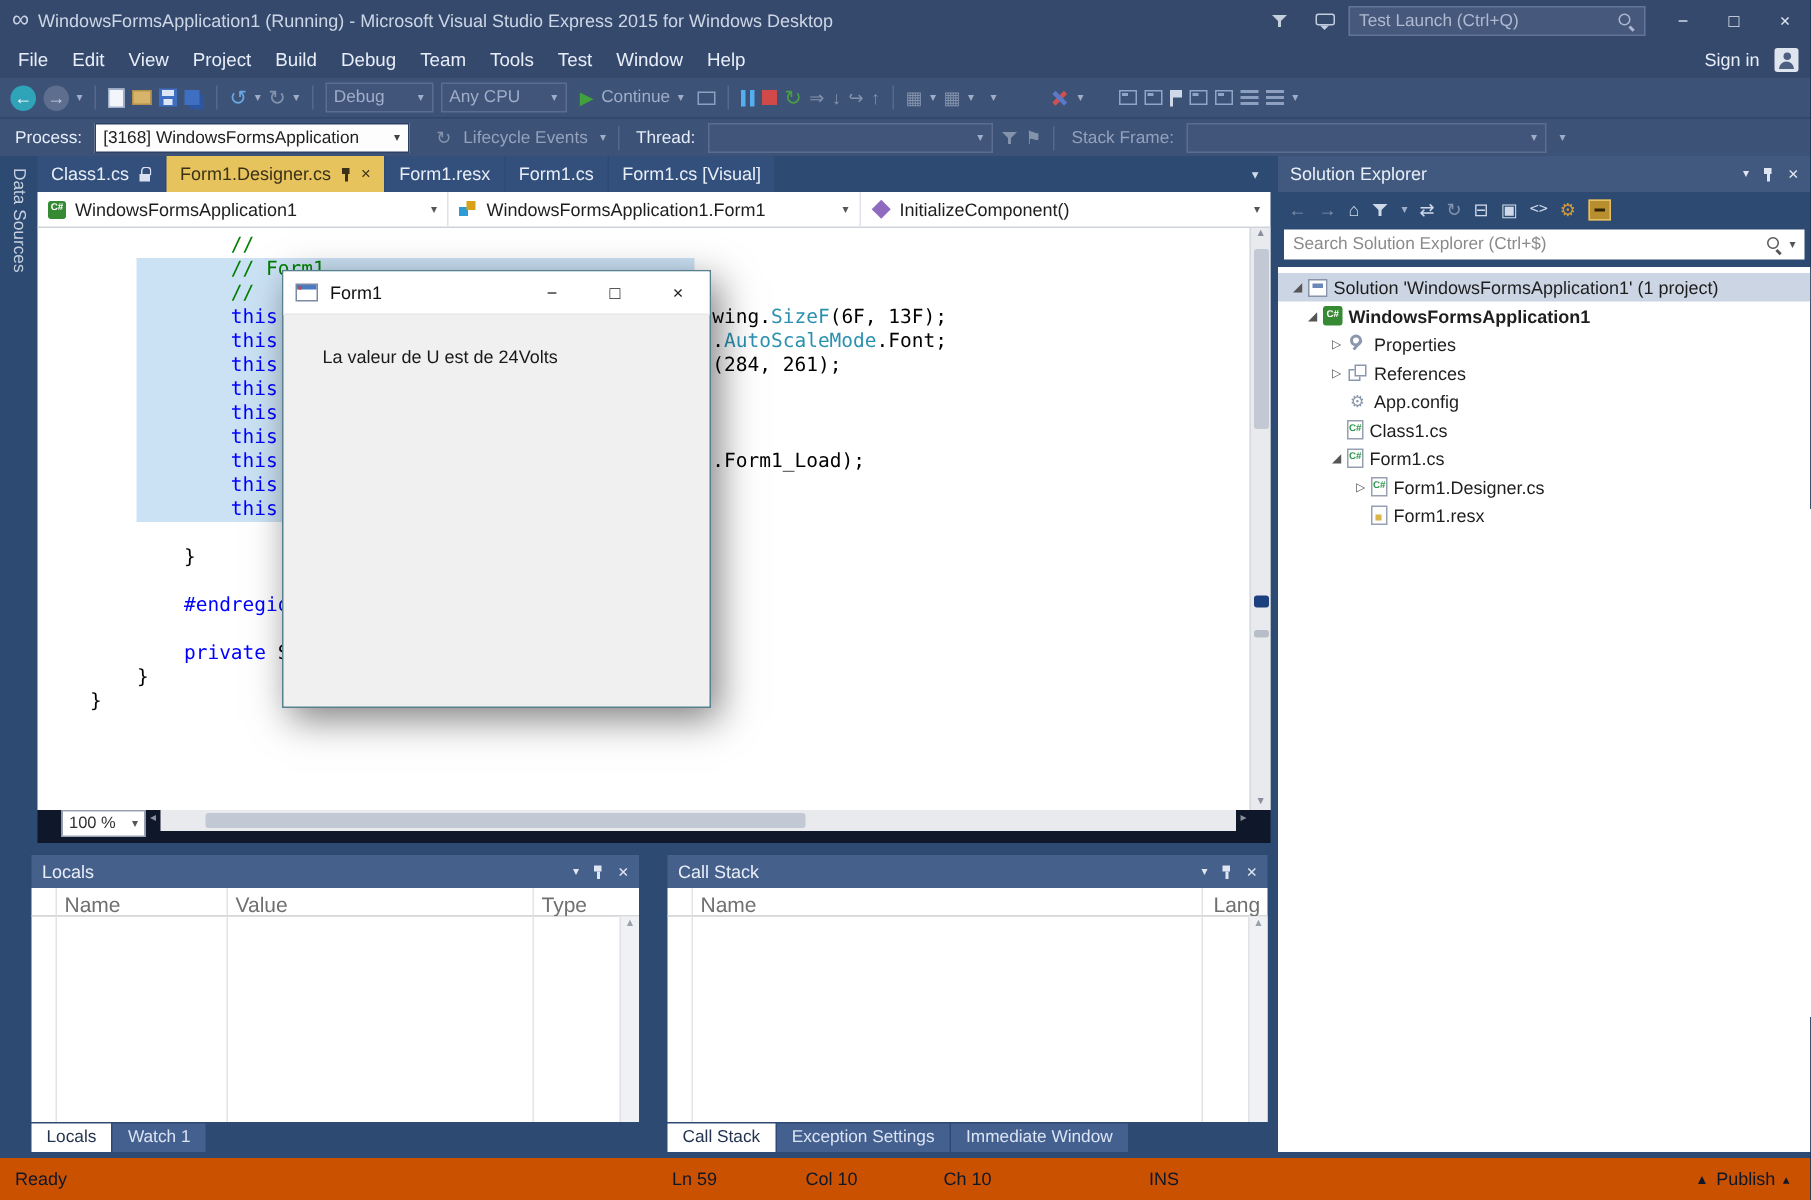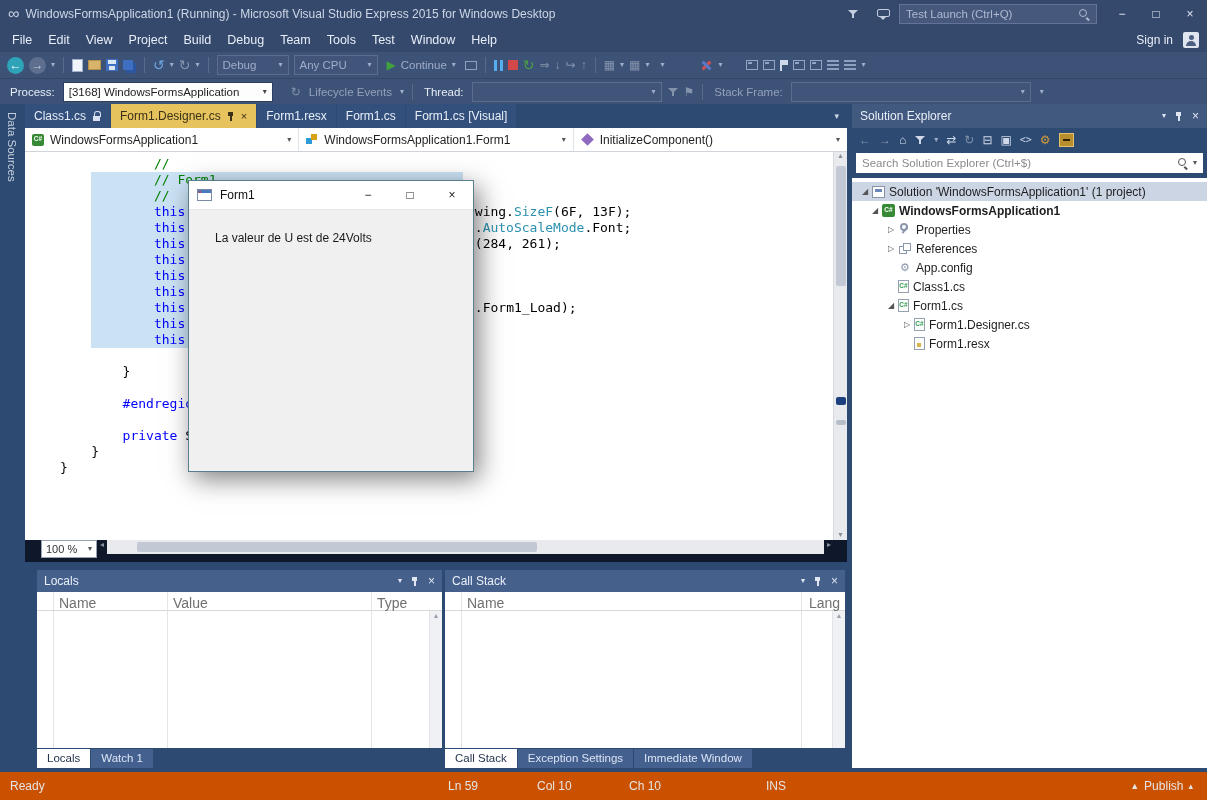--- a/index.html
+++ b/index.html
@@ -162,21 +162,21 @@
 .lock-i::after{content:"";position:absolute;left:2px;top:0;width:5px;height:5px;border:1px solid #d9e1f0;border-bottom:none;border-radius:3px 3px 0 0}
 .etab.active .pin-i{color:#3a3118}
 .nav-ic-proj{width:12px;height:12px;background:#368a34;border-radius:2px;display:inline-flex;align-items:center;justify-content:center;flex:none}
 .nav-ic-proj .cs-label{color:#fff}
 .ic-class{position:relative;width:12px;height:12px;flex:none}
 .ic-class::before{content:"";position:absolute;left:0;top:4px;width:6px;height:6px;background:#2e9bd6}
 .ic-class::after{content:"";position:absolute;left:5px;top:0;width:6px;height:6px;background:#d8a117}
 .ic-method{width:9px;height:9px;background:#8e6bbf;transform:rotate(45deg);flex:none;margin:0 2px}
 
 
-.statusbar{position:absolute;left:0;top:772px;width:1207px;height:28px;background:#ca5100;color:#e5e5e5;font-size:12px}
+.statusbar{position:absolute;left:0;top:772px;width:1207px;height:28px;background:#ca5100;color:#0f172a;font-size:12px}
 .statusbar span{position:absolute;top:7px}
 .sb-right{position:absolute;right:14px;top:0;height:28px;display:flex;align-items:center;gap:5px}
 .sb-right span{position:static}
 </style>
 </head>
 <body>
 
 <div class="vs">
 
   <div class="titlebar">
@@ -375,21 +375,21 @@
       <span class="fw-text">Form1</span>
       <div class="fw-btns">
         <div class="fw-btn">−</div>
         <div class="fw-btn">□</div>
         <div class="fw-btn">×</div>
       </div>
     </div>
     <div class="fw-label">La valeur de U est de 24Volts</div>
   </div>
 
-  <div class="panel" style="left:37px;top:570px;width:405px;height:198px">
+  <div class="panel" style="left:21px;top:570px;width:405px;height:198px">
     <div class="ptitle">
       <span>Locals</span>
       <span class="picons">
         <span class="caret">▾</span>
         <span class="pin-i"></span>
         <span>×</span>
       </span>
     </div>
     <div class="pgrid-head" id="locals-head">
       <div class="vline" style="left:16px"></div>

